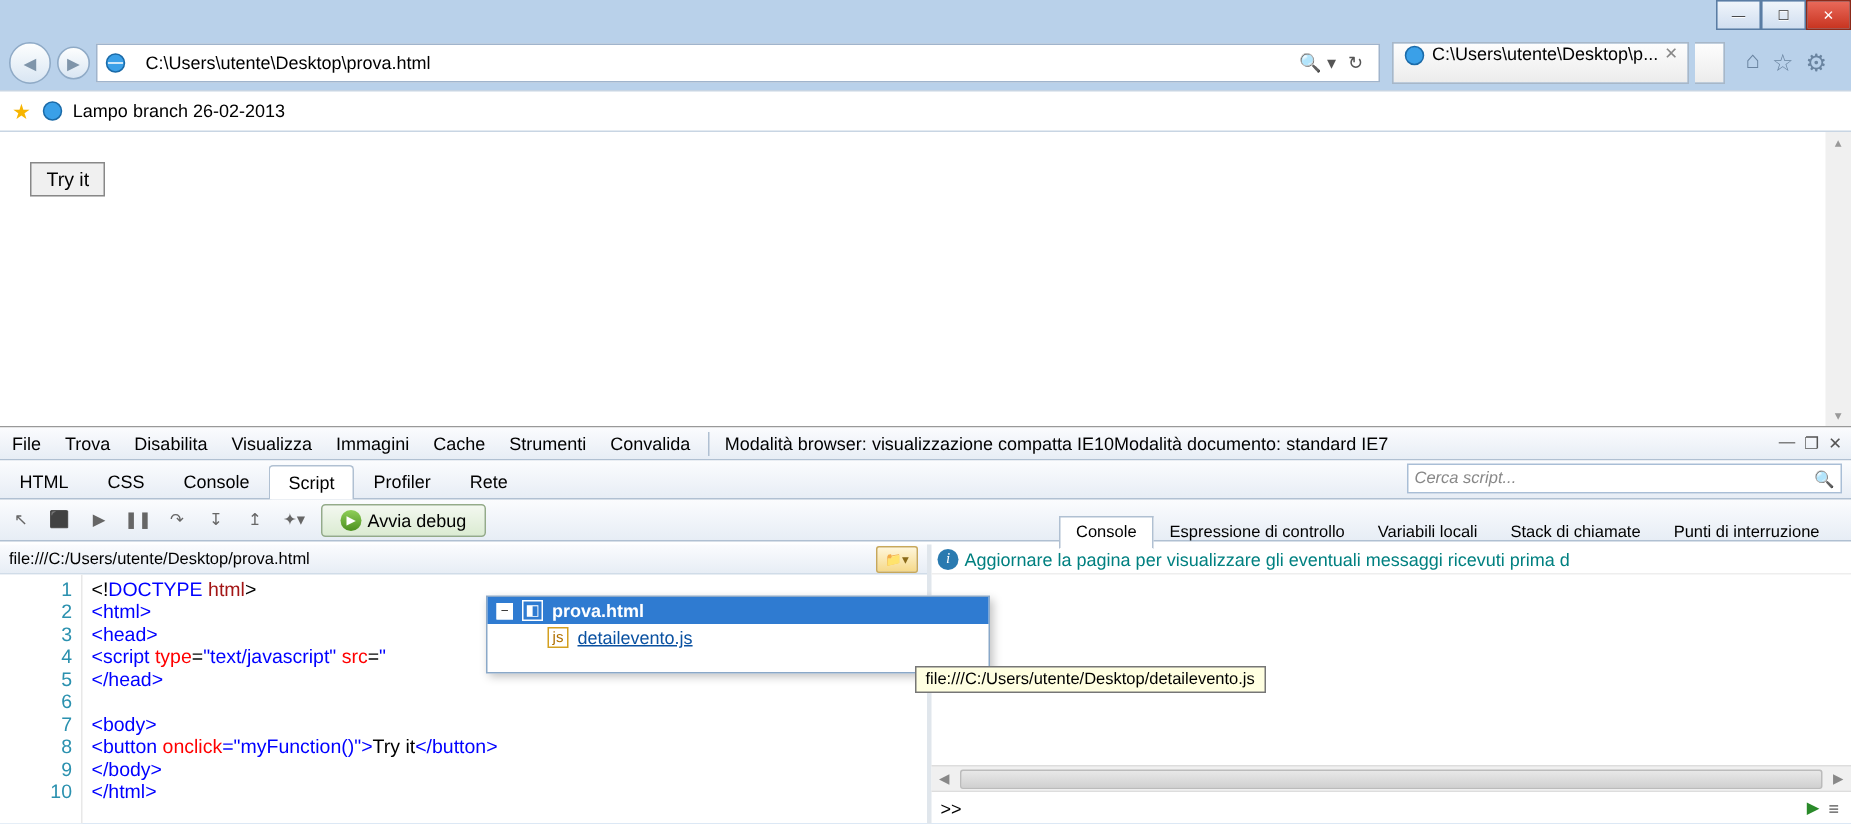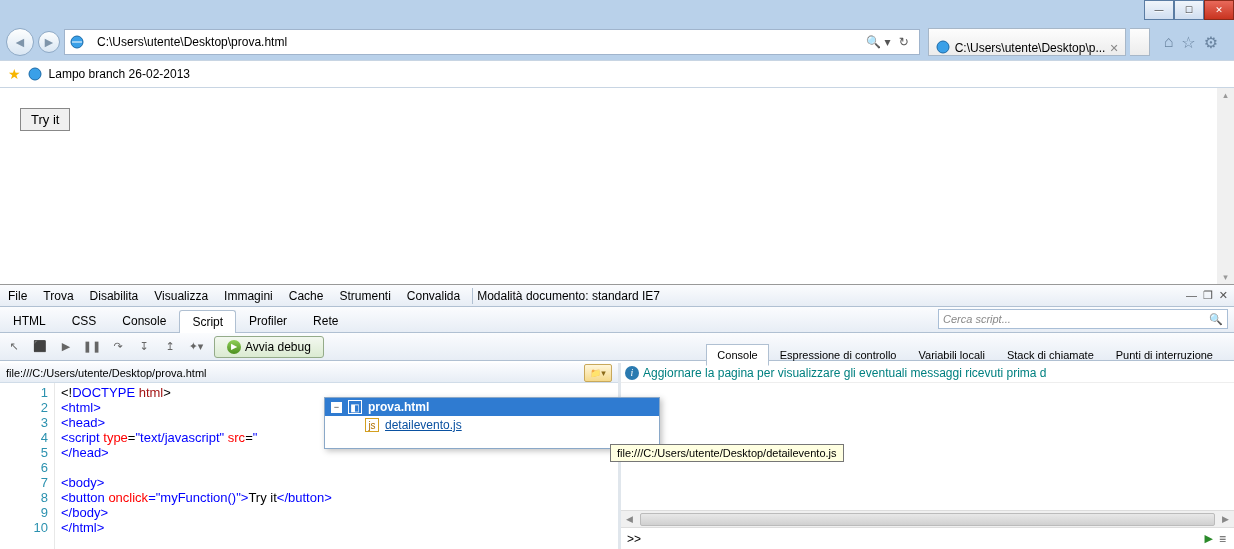--- a/index.html
+++ b/index.html
@@ -8,21 +8,21 @@
 
 .win-controls { position: absolute; top: 0; right: 0; display: flex; }
 .win-btn { width: 30px; height: 20px; border: 1px solid #5a7ca3; background: linear-gradient(#f0f5fb,#d0def0); font-size: 9px; display:flex; align-items:center; justify-content:center; color:#333; text-shadow:0 1px 0 #fff;}
 .win-btn.close { background: linear-gradient(#e9695a,#c83420); color:#fff; border-color:#8b2a1a; text-shadow:none; }
 
 .nav-bar { position: absolute; top: 24px; left: 0; right: 0; height: 36px; display: flex; align-items: center; padding: 0 6px; gap:4px;}
 .nav-arrow { width: 28px; height: 28px; border-radius:50%; border:1px solid #8faac6; background: linear-gradient(#fdfefe,#d9e6f3); display:flex; align-items:center; justify-content:center; color:#7f95aa; font-size:14px;}
 .url-box { flex:1; height:26px; background:#fff; border:1px solid #a0b4cc; display:flex; align-items:center; padding:0 4px; gap:12px; font-size:12px;}
 .ie-icon-small { width:16px; height:16px; display:inline-flex; align-items:center; justify-content:center;}
 .search-refresh { display:flex; align-items:center; gap:8px; padding:0 6px; color:#555; font-size:12px;}
-.tab { margin-left:4px; height:28px; background: linear-gradient(#fdfdfd,#ececec); border:1px solid #a7b7c8; display:flex; align-items:flex-end; padding:0 6px; gap:4px; font-size:12px; min-width:190px; position:relative;}
+.tab { margin-left:4px; height:28px; background: linear-gradient(#fdfdfd,#ececec); border:1px solid #a7b7c8; display:flex; align-items:flex-start; padding:0 6px; gap:4px; font-size:12px; min-width:190px; position:relative;}
 .tab .x { margin-left:auto; color:#888; font-size:11px; font-family:Arial;}
 .chrome-icons { display:flex; gap:8px; padding:0 10px; color:#6a84a0;}
 
 .fav-bar { position: absolute; top: 60px; left: 0; right: 0; height: 28px; background:#fff; border-top:1px solid #c8d5e3; border-bottom:1px solid #c8d5e3; display:flex; align-items:center; padding:0 8px; gap:6px; font-size:12px;}
 .star { color:#f7b500; font-size:14px;}
 
 .page { position:absolute; top:88px; left:0; right:0; height:196px; background:#fff; overflow:hidden;}
 .try-btn { margin:20px 0 0 20px; padding:3px 10px; font-size:13px; background:#f0f0f0; border:1px solid #888; font-family:Arial;}
 .page-scroll { position:absolute; right:0; top:0; bottom:0; width:17px; background:#f0f0f0; display:flex; flex-direction:column; justify-content:space-between; align-items:center; color:#999; font-size:9px; padding:2px 0;}
 
@@ -151,20 +151,21 @@
   <div class="dt-menu">
     <span class="mi">File</span>
       <span class="mi">Trova</span>
       <span class="mi">Disabilita</span>
       <span class="mi">Visualizza</span>
       <span class="mi">Immagini</span>
       <span class="mi">Cache</span>
       <span class="mi">Strumenti</span>
       <span class="mi">Convalida</span>
     <span class="sep"></span>
+    <span class="status"><span>Modalità browser:</span> <span>visualizzazione compatta IE10</span></span>
     <span class="status" style="padding-left:0"><span>Modalità documento:</span> <span>standard IE7</span></span>
     <span class="right-ctrls">
       <span>—</span>
       <span>❐</span>
       <span>✕</span>
     </span>
   </div>
 
   <div class="dt-tabs">
     <span class="dt-tab">HTML</span>

